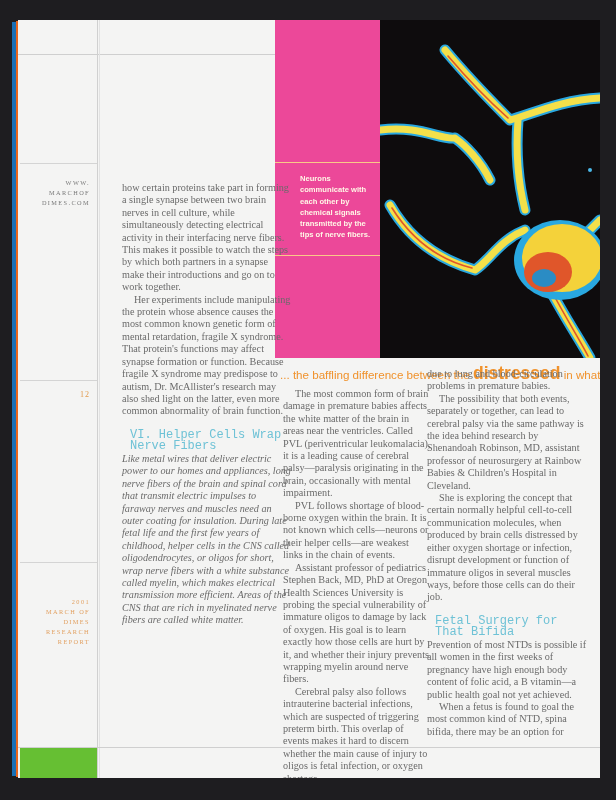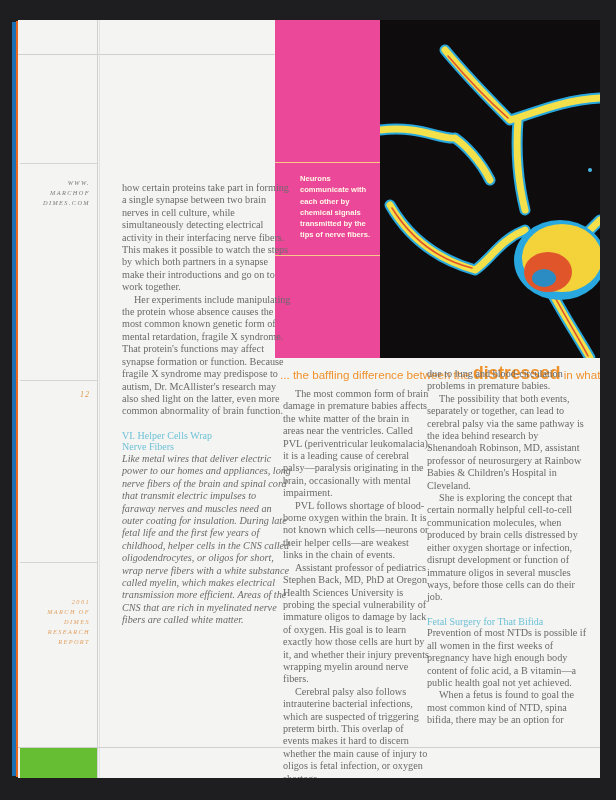--- a/index.html
+++ b/index.html
@@ -9,41 +9,41 @@
   .stripe-orange { position:absolute; left:16px; top:21px; width:3px; height:756px; background:#e8661e; }
   .rule-h-top { position:absolute; left:0; top:34px; width:258px; height:1px; background:#cfcfcf; }
   .rule-h-left { position:absolute; left:2px; top:143px; width:77px; height:1px; background:#d4d4d4; }
   .rule-h-left2 { position:absolute; left:2px; top:360px; width:77px; height:1px; background:#d4d4d4; }
   .rule-h-left3 { position:absolute; left:2px; top:542px; width:77px; height:1px; background:#d4d4d4; }
   .rule-v { position:absolute; left:79px; top:0; width:1px; height:758px; background:#d0d0d0; }
   .rule-v2 { position:absolute; left:81px; top:0; width:1px; height:758px; background:#e2e2e2; }
   .rule-bottom { position:absolute; left:0; top:727px; width:582px; height:1px; background:#cfcfcf; }
   .green-block { position:absolute; left:2px; top:728px; width:77px; height:30px; background:#66bf33; }
 
-  .margin-text { position:absolute; left:2px; width:70px; text-align:right; font-size:6.3px; letter-spacing:1.4px; line-height:10px; font-family:"Liberation Serif", serif;font-style:italic; }
+  .margin-text { position:absolute; left:2px; width:70px; text-align:right; font-size:6.3px; letter-spacing:1.4px; line-height:10px; font-family:"Liberation Serif", serif; }
   .margin-web { top:158px; color:#7a7a7a; }
   .margin-page { top:370px; color:#e29a4c; font-size:8px; letter-spacing:1px; }
   .margin-report { top:577px; color:#e2a060; }
 
   .orange-block { position:absolute; left:257px; top:0; width:105px; height:338px; background:#ec4899; }
   .orange-rule1 { position:absolute; left:0; top:142px; width:105px; height:1px; background:#f9c988; }
   .orange-rule2 { position:absolute; left:0; top:235px; width:105px; height:1px; background:#f9c988; }
   .caption { position:absolute; left:25px; top:153px; width:78px; font-family:"Liberation Sans", sans-serif; font-weight:bold; font-size:7.6px; line-height:11.3px; color:#fff6e6; }
 
   .photo { position:absolute; left:362px; top:0; width:220px; height:338px; background:#0e0c0d; overflow:hidden; }
   .photo svg { display:block; }
 
   .col { position:absolute; font-size:10.2px; line-height:12.4px; color:#6a6a6a; }
   .col p { margin:0; text-indent:12px;font-family:Liberation Serif, serif; }
   .col p.noindent { text-indent:0; }
   .col-main { left:104px; top:162px; width:170px; }
   .col-mid { left:265px; top:368px; width:148px; }
   .col-right { left:409px; top:348px; width:160px; }
 
-  .subhead { font-family:Liberation Serif, serif; color:#6ec2d6; font-size:10px; line-height:11.6px; margin-top:12px; }
+  .subhead { font-family:Liberation Mono, monospace; color:#6ec2d6; font-size:12px; line-height:11.6px; margin-top:12px;margin-left:8px; }
   .italic p { font-style:italic; }
 
   .pull-quote { position:absolute; left:262px; top:343px; width:330px; white-space:nowrap; font-family:"Liberation Sans", sans-serif; color:#f0922c; font-size:11.6px; }
   .pull-quote .big { font-size:17.5px; font-weight:bold; }
 </style>
 </head>
 <body>
 
 <div class="stripe-blue"></div>
 <div class="stripe-orange"></div>

